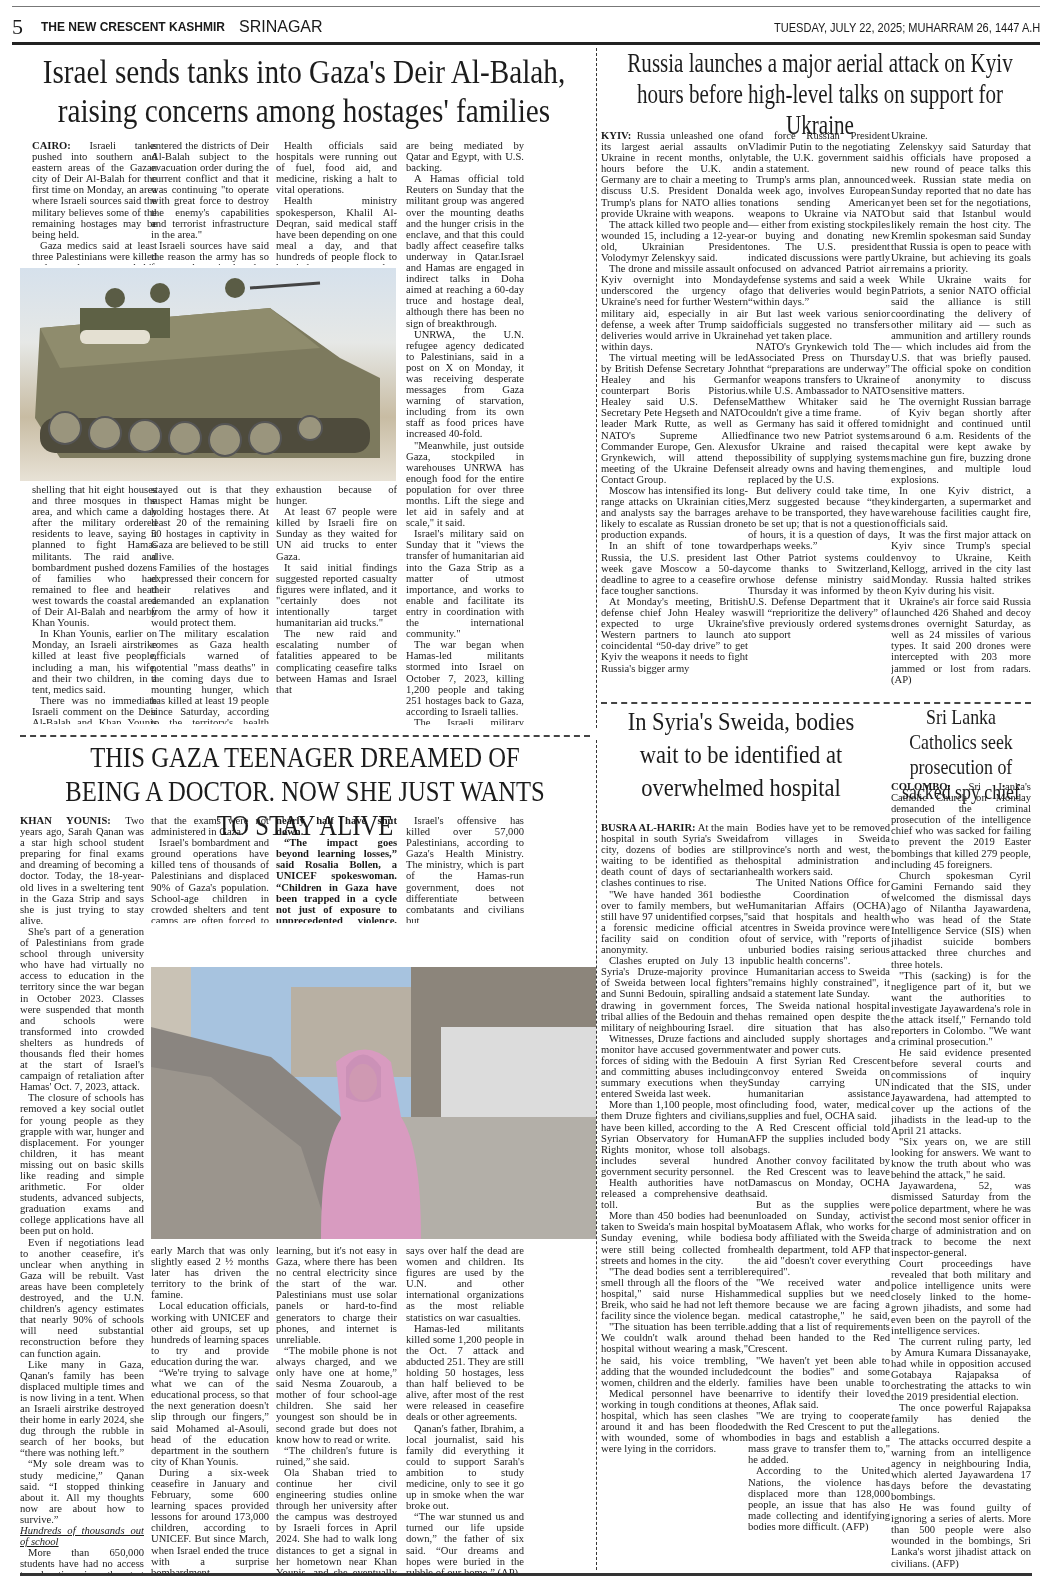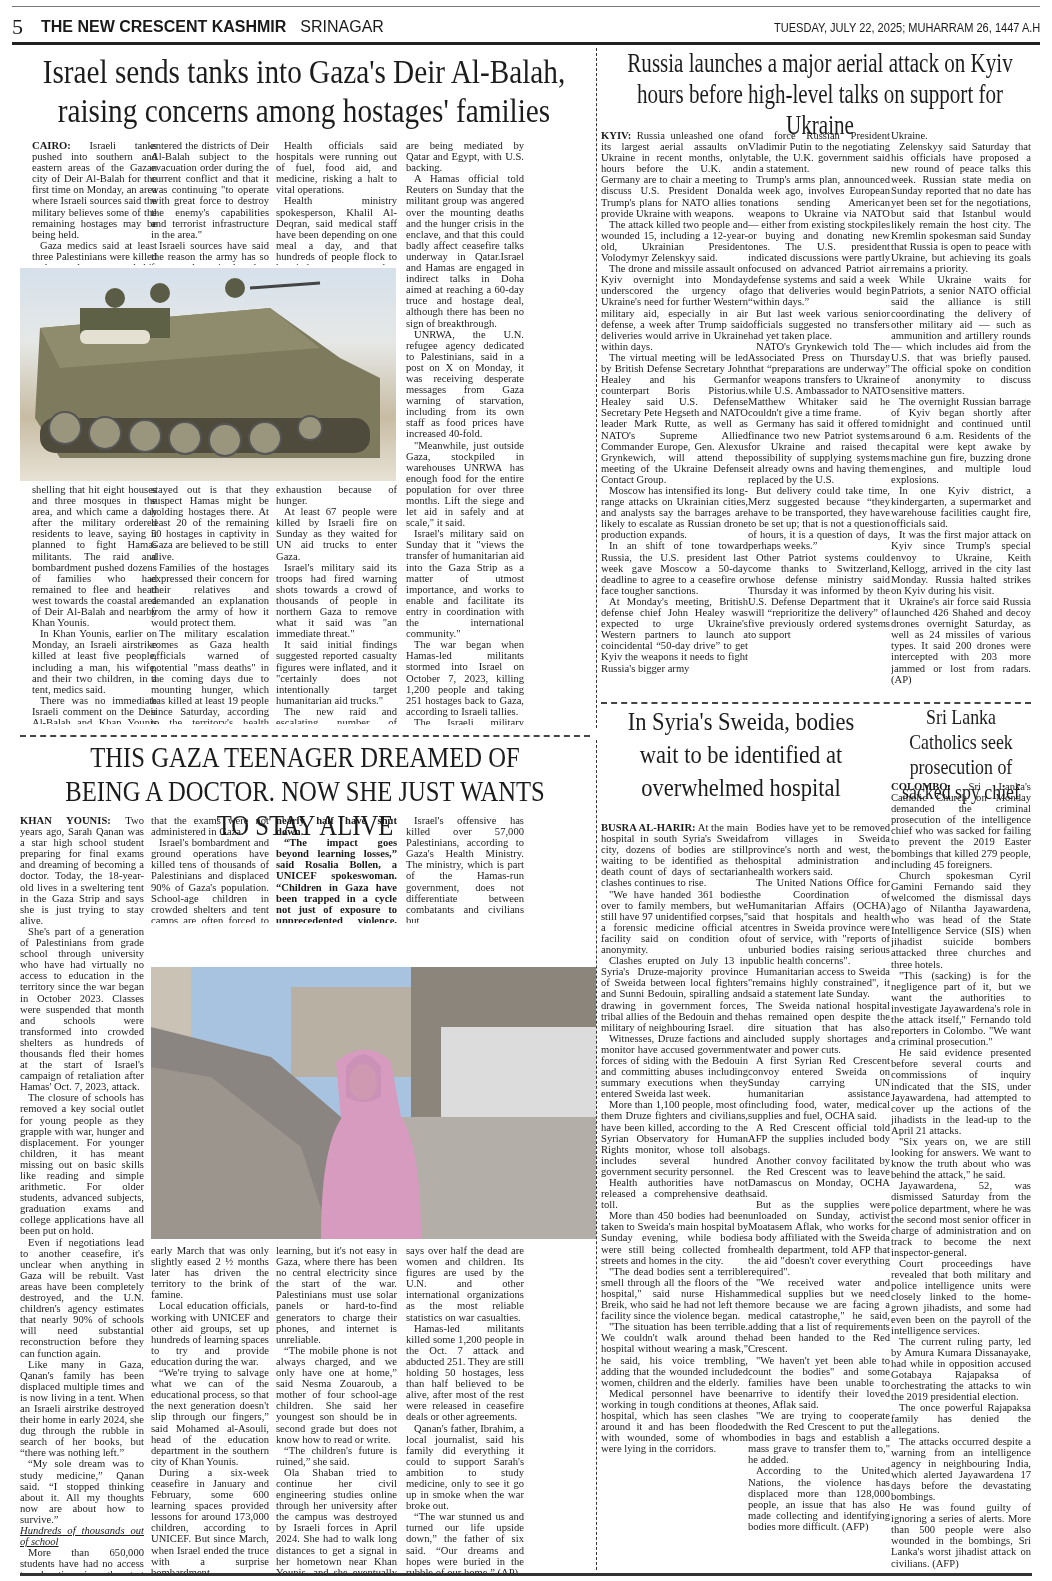--- a/index.html
+++ b/index.html
@@ -1,20 +1,20 @@
 <!DOCTYPE html>
 <html><head>
 <meta charset="utf-8">
 <style>
   * { box-sizing: border-box; margin: 0; padding: 0; }
   body { width: 1052px; height: 1581px; background: #fff; color: #1a1a1a; font-family: "Liberation Serif", serif; position: relative; overflow: hidden; }
   .topline { position: absolute; left: 12px; right: 12px; top: 6px; border-top: 1px solid #777; }
   .masthead { position: absolute; left: 12px; right: 12px; top: 12px; height: 30px; display: flex; align-items: center; }
   .page-num { font-family: "Liberation Serif", serif; font-size: 22px; margin-right: 18px; }
-  .paper-name { font-family: "Liberation Sans", sans-serif; font-weight: bold; font-size: 16px; letter-spacing: 0px; margin-right: 14px; }
+  .paper-name { font-family: "Liberation Sans", sans-serif; font-weight: bold; font-size: 12px; letter-spacing: 0px; margin-right: 14px; }
   .city { font-family: "Liberation Sans", sans-serif; font-size: 16px; }
   .date { margin-left: auto; font-family: "Liberation Sans", sans-serif; font-size: 13px; transform: scaleX(0.85); transform-origin: right; white-space: nowrap; }
   .rule-thick { position: absolute; left: 12px; right: 12px; top: 42px; border-top: 3px solid #222; }
   .rule-bottom { position: absolute; left: 20px; right: 20px; top: 1573px; border-top: 3px solid #333; }
   .vdivider { position: absolute; border-left: 1.5px dashed #333; }
   .hdash { position: absolute; border-top: 2px dashed #444; }
   .headline { position: absolute; text-align: center; font-family: "Liberation Serif", serif; color: #1c1c1c; line-height: 1.15; }
   .col { position: absolute; font-size: 10.6px; line-height: 11.1px; text-align: justify; hyphens: auto; overflow: hidden; }
   .col p { text-indent: 8px; }
   .col p.first { text-indent: 0; }
@@ -93,21 +93,20 @@
 
 </div>
 <div class="col" style="left:151px; top:484px; width:118px; height:240px;">
   <p class="first">stayed out is that they suspect Hamas might be holding hostages there. At least 20 of the remaining 50 hostages in captivity in Gaza are believed to be still alive.</p>
   <p>Families of the hostages expressed their concern for their relatives and demanded an explanation from the army of how it would protect them.</p>
   <p>The military escalation comes as Gaza health officials warned of potential "mass deaths" in the coming days due to mounting hunger, which has killed at least 19 people since Saturday, according to the territory's health ministry.</p>
 </div>
 <div class="col" style="left:276px; top:484px; width:121px; height:240px;">
   <p class="first">exhaustion because of hunger.</p>
   <p>At least 67 people were killed by Israeli fire on Sunday as they waited for UN aid trucks to enter Gaza.</p>
-  <p>Israel's military said its troops had fired warning shots towards a crowd of thousands of people in northern Gaza to remove what it said was "an immediate threat."</p>
   <p>It said initial findings suggested reported casualty figures were inflated, and it "certainly does not intentionally target humanitarian aid trucks."</p>
   <p>The new raid and escalating number of fatalities appeared to be complicating ceasefire talks between Hamas and Israel that</p>
 </div>
 <div class="col" style="left:406px; top:140px; width:118px; height:585px;">
   <p class="first">are being mediated by Qatar and Egypt, with U.S. backing.</p>
   <p>A Hamas official told Reuters on Sunday that the militant group was angered over the mounting deaths and the hunger crisis in the enclave, and that this could badly affect ceasefire talks underway in Qatar.Israel and Hamas are engaged in indirect talks in Doha aimed at reaching a 60-day truce and hostage deal, although there has been no sign of breakthrough.</p>
   <p>UNRWA, the U.N. refugee agency dedicated to Palestinians, said in a post on X on Monday, it was receiving desperate messages from Gaza warning of starvation, including from its own staff as food prices have increased 40-fold.</p>
   <p>"Meanwhile, just outside Gaza, stockpiled in warehouses UNRWA has enough food for the entire population for over three months. Lift the siege and let aid in safely and at scale," it said.</p>
   <p>Israel's military said on Sunday that it "views the transfer of humanitarian aid into the Gaza Strip as a matter of utmost importance, and works to enable and facilitate its entry in coordination with the international community."</p>
   <p>The war began when Hamas-led militants stormed into Israel on October 7, 2023, killing 1,200 people and taking 251 hostages back to Gaza, according to Israeli tallies.</p>

